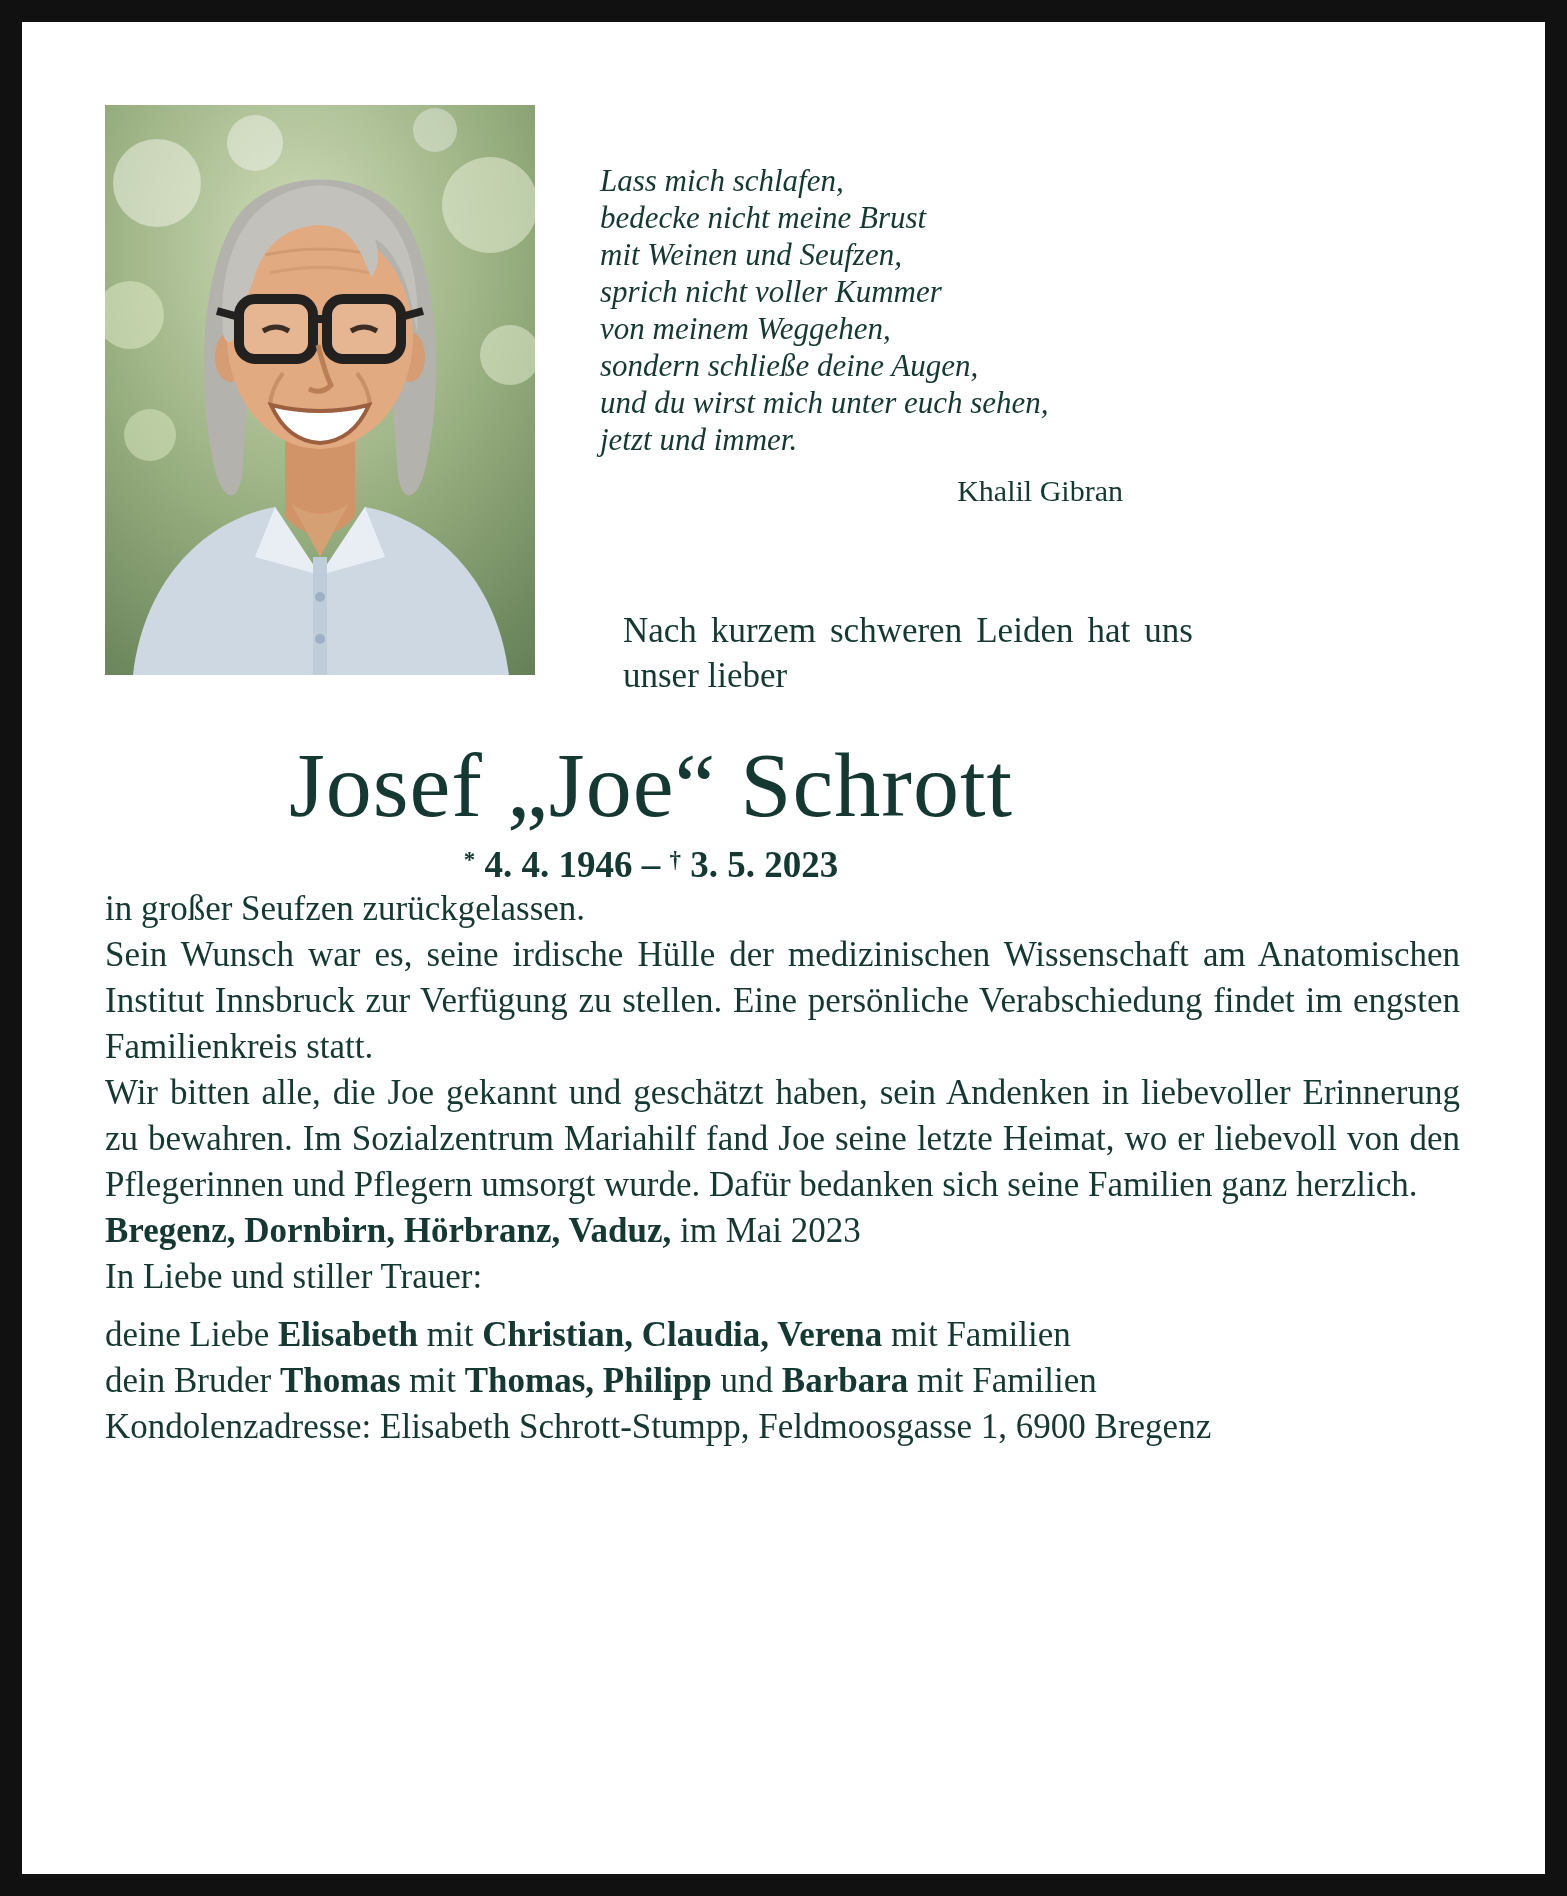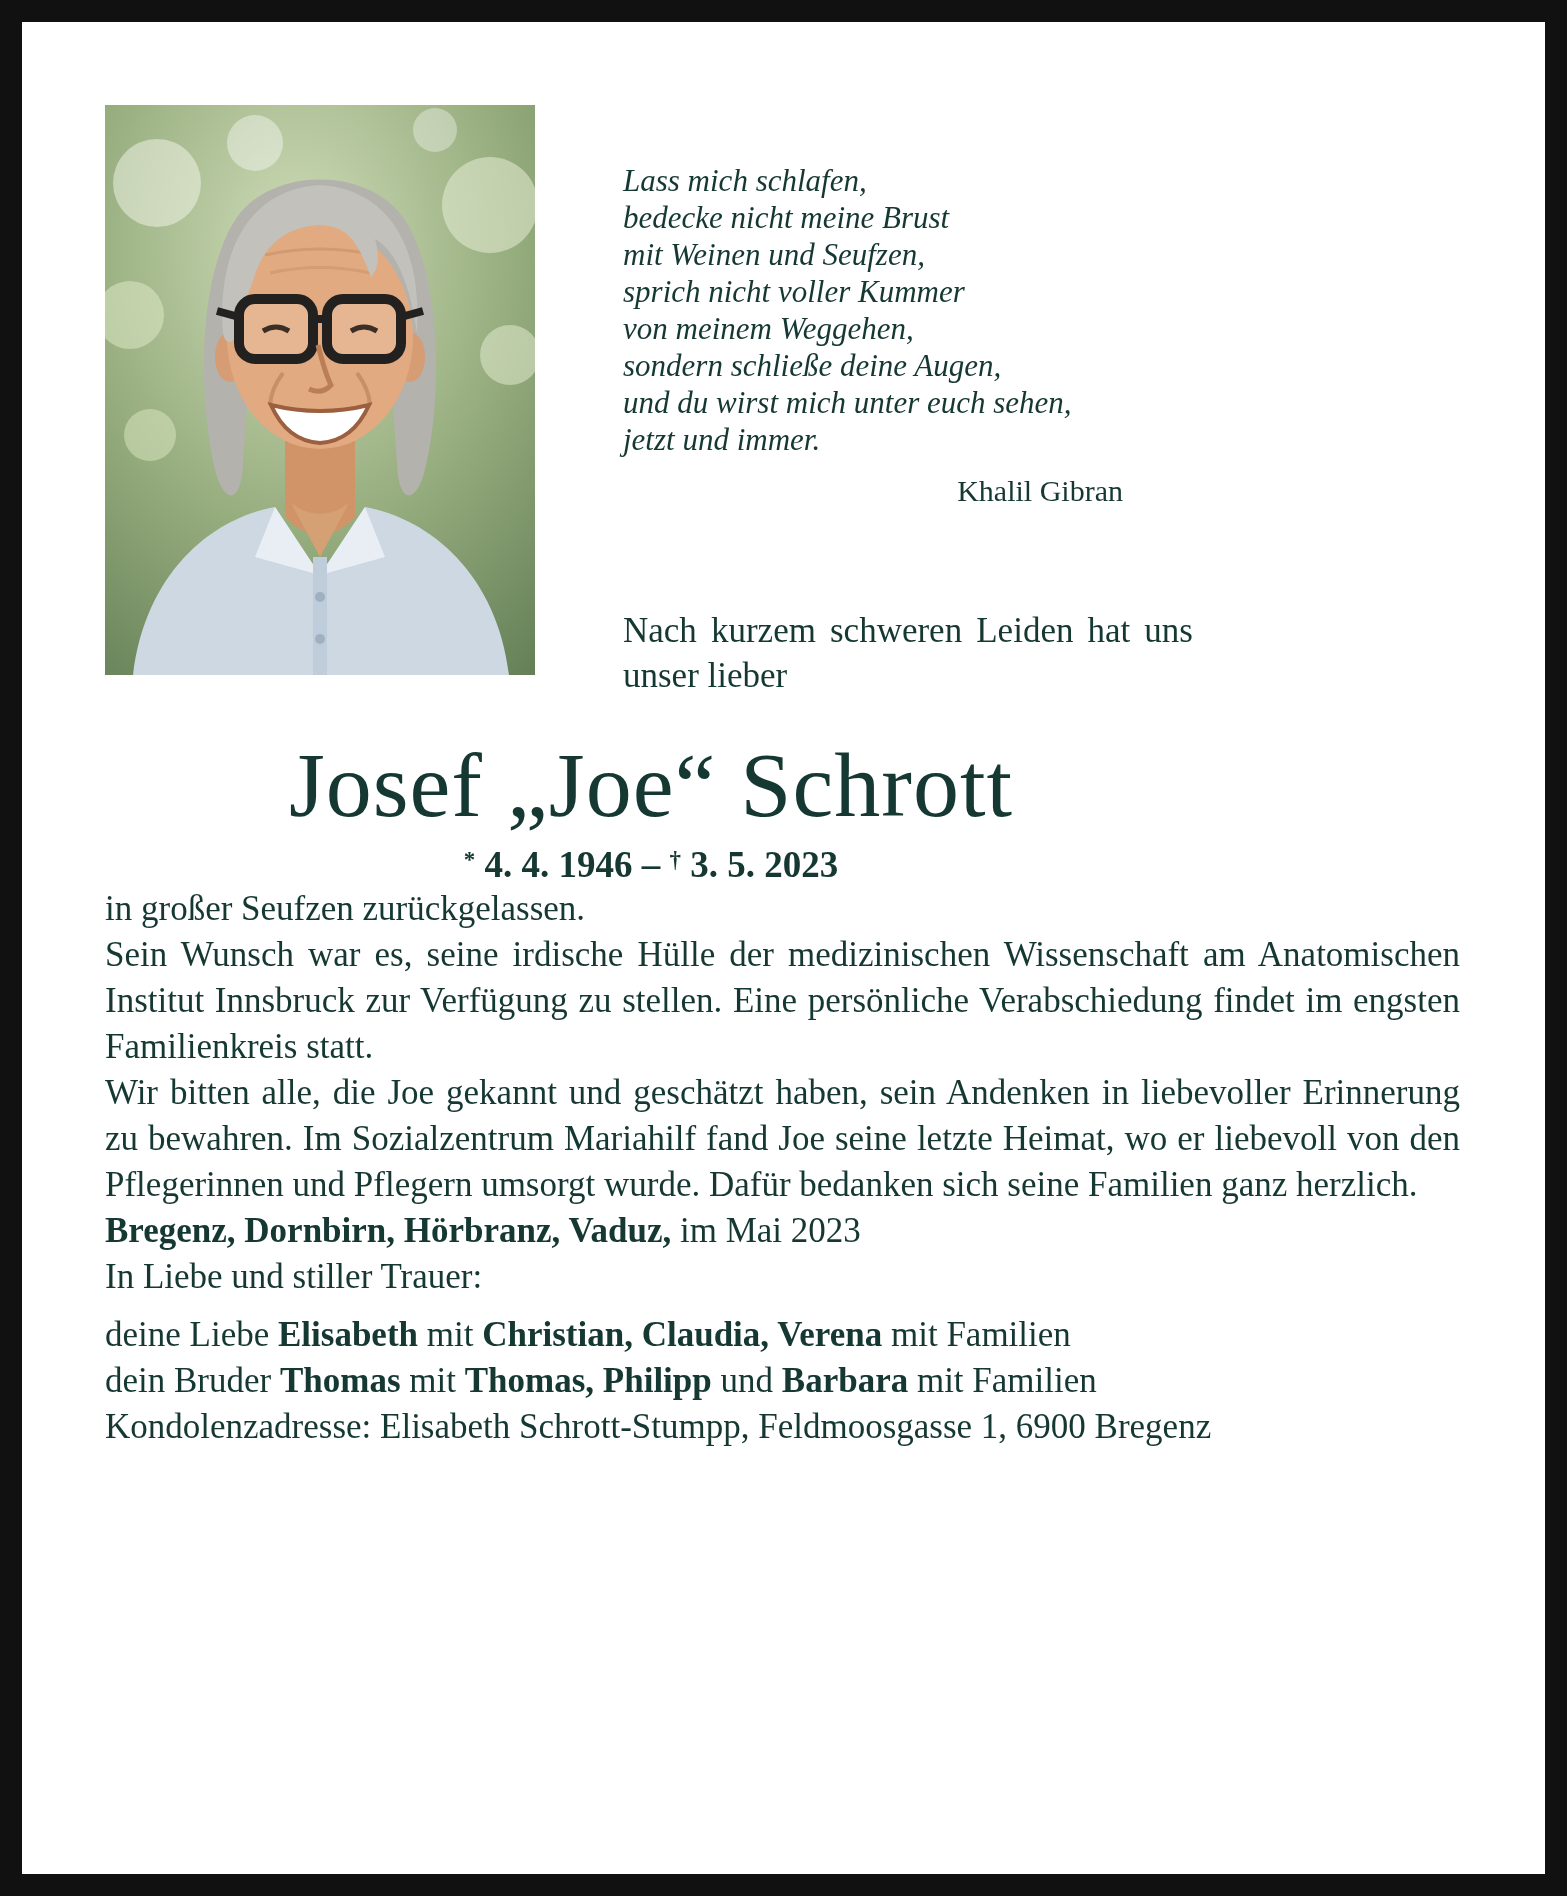--- a/index.html
+++ b/index.html
@@ -15,21 +15,21 @@
     background: #ffffff;
     color: #153832;
     overflow: hidden;
   }
   .top { position: relative; height: 690px; }
   .photo {
     position: absolute; left: 83px; top: 83px;
     width: 430px; height: 570px; overflow: hidden;
   }
   .poem {
-    position: absolute; left: 601px; top: 140px; width: 540px;
+    position: absolute; left: 578px; top: 140px; width: 540px;
     font-style: italic; font-size: 31px; line-height: 37px;
     white-space: pre-line;
   }
   .poem-attr {
     position: absolute; left: 601px; top: 452px; width: 500px;
     text-align: right; font-size: 30px;
   }
   .intro {
     position: absolute; left: 601px; top: 586px; width: 570px;
     font-size: 35px; line-height: 45px; text-align: justify;

